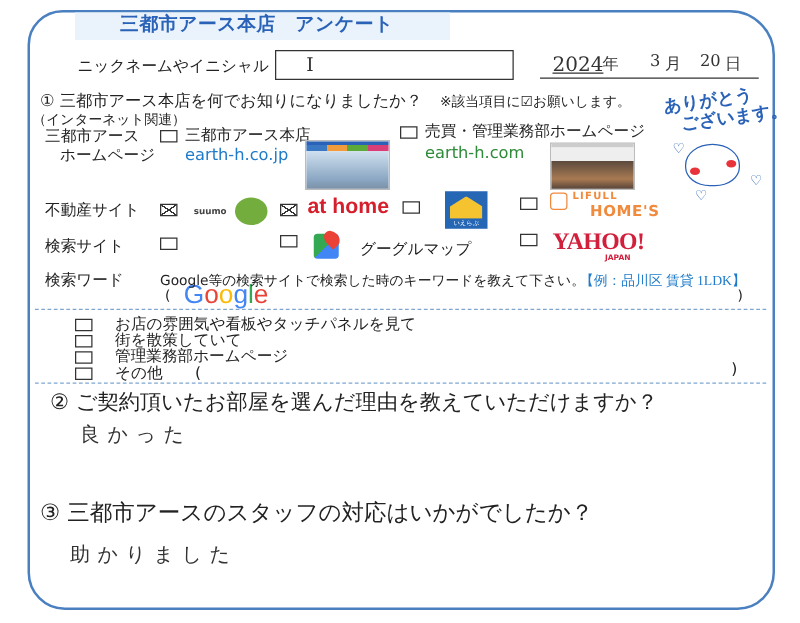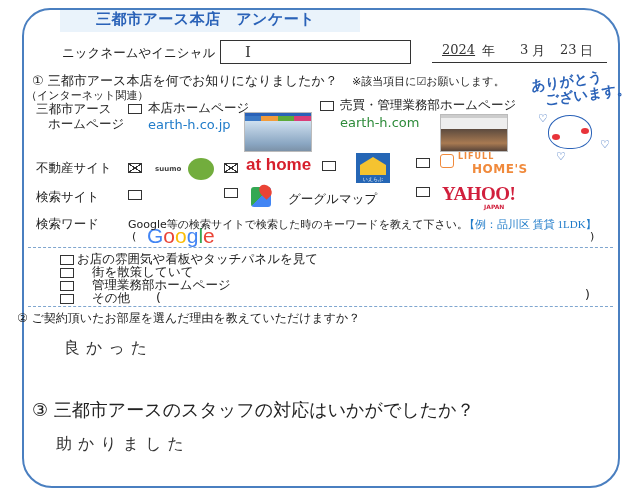--- a/index.html
+++ b/index.html
@@ -70,38 +70,38 @@
 <div class="frame"></div>
 <div class="title-band"></div>
 <div class="title">三都市アース本店　アンケート</div>
 
 <div class="abs lbl" style="left:62px; top:45px;">ニックネームやイニシャル</div>
 <div class="nick-box">
   <span class="abs hand" style="left:24px; top:2px; font-size:15px;">I</span>
 </div>
 
 <div>
-  <span class="abs hand" style="left:442px; top:42px; font-size:13px;text-decoration:underline;">2024</span>
+  <span class="abs hand" style="left:442px; top:42px; font-size:16px;text-decoration:underline;">2024</span>
   <span class="abs hand" style="left:482px; top:42px; font-size:13px;">年</span>
   <span class="abs hand" style="left:520px; top:42px; font-size:13px;">3</span>
   <span class="abs hand" style="left:532px; top:42px; font-size:13px;">月</span>
-  <span class="abs hand" style="left:560px; top:42px; font-size:13px;">23</span>
+  <span class="abs hand" style="left:560px; top:42px; font-size:13px;">20</span>
   <span class="abs hand" style="left:580px; top:42px; font-size:13px;">日</span>
   <div class="date-line"></div>
 </div>
 
 <div class="abs" style="left:32px; top:72px; font-size:13px;">① 三都市アース本店を何でお知りになりましたか？</div>
 <div class="abs sm" style="left:352px; top:74px;">※該当項目に☑お願いします。</div>
 <div class="abs sm" style="left:26px; top:88px;">（インターネット関連）</div>
 
 <div class="abs lbl" style="left:36px; top:101px;">三都市アース</div>
 <div class="abs lbl" style="left:48px; top:116px;">ホームページ</div>
 
 <div class="box" style="left:128px; top:104px;"></div>
-<div class="abs lbl" style="left:148px; top:100px;">本店ホームページ</div>
+<div class="abs lbl" style="left:148px; top:100px;">三都市アース本店</div>
 <div class="abs earth" style="left:148px; top:117px;">earth-h.co.jp</div>
 <div class="shot" style="left:244px; top:112px; width:68px; height:40px;">
   <div class="bar"></div>
     <div class="nav"></div>
     <div class="img"></div>
 </div>
 
 <div class="box" style="left:320px; top:101px;"></div>
 <div class="abs lbl" style="left:340px; top:97px;font-family:Liberation Serif, serif;">売買・管理業務部ホームページ</div>
 <div class="abs earth2" style="left:340px; top:115px;">earth-h.com</div>
@@ -148,36 +148,36 @@
 <div class="abs example" style="left:464px; top:217px;">【例：品川区 賃貸 1LDK】</div>
 <div>
   <span class="abs sm" style="left:132px; top:230px;">(</span>
   <span class="abs sm" style="left:165px; top:230px;"></span>
   <span class="abs sm" style="left:590px; top:230px;">)</span>
 </div>
 
 <div class="dash" style="top:247px;"></div>
 
 <div class="box" style="left:60px; top:255px;"></div>
-<div class="abs lbl" style="left:77px; top:251px;">お店の雰囲気や看板やタッチパネルを見て</div>
+<div class="abs lbl" style="left:92px; top:251px;">お店の雰囲気や看板やタッチパネルを見て</div>
 <div class="box" style="left:60px; top:268px;"></div>
 <div class="abs lbl" style="left:92px; top:264px;">街を散策していて</div>
 <div class="box" style="left:60px; top:281px;"></div>
 <div class="abs lbl" style="left:92px; top:277px;">管理業務部ホームページ</div>
 <div class="box" style="left:60px; top:294px;"></div>
 <div class="abs lbl" style="left:92px; top:290px;">その他</div>
 <div>
   <span class="abs lbl" style="left:156px; top:290px;">(</span>
   <span class="abs lbl" style="left:180px; top:290px;"></span>
   <span class="abs lbl" style="left:585px; top:287px;">)</span>
 </div>
 
 <div class="dash" style="top:306px;"></div>
 
-<div class="abs" style="left:17px; top:310px; font-size:12px;">② ご契約頂いたお部屋を選んだ理由を教えていただけますか？</div>
+<div class="abs" style="left:40px; top:310px; font-size:17px;">② ご契約頂いたお部屋を選んだ理由を教えていただけますか？</div>
 <div class="abs hand" style="left:64px; top:338px; font-size:16px; letter-spacing:6px;">良かった</div>
 
 <div class="abs" style="left:32px; top:398px; font-size:18px;">③ 三都市アースのスタッフの対応はいかがでしたか？</div>
 <div class="abs hand" style="left:56px; top:434px; font-size:16px; letter-spacing:6px;">助かりました</div>
 
 <div>
   <div class="abs cat-title" style="left:530px; top:78px;">ありがとう</div>
   <div class="abs cat-title" style="left:544px; top:92px;">ございます。</div>
   <div class="cat-face">
     <div class="cheek" style="left:3px; top:18px;"></div>

